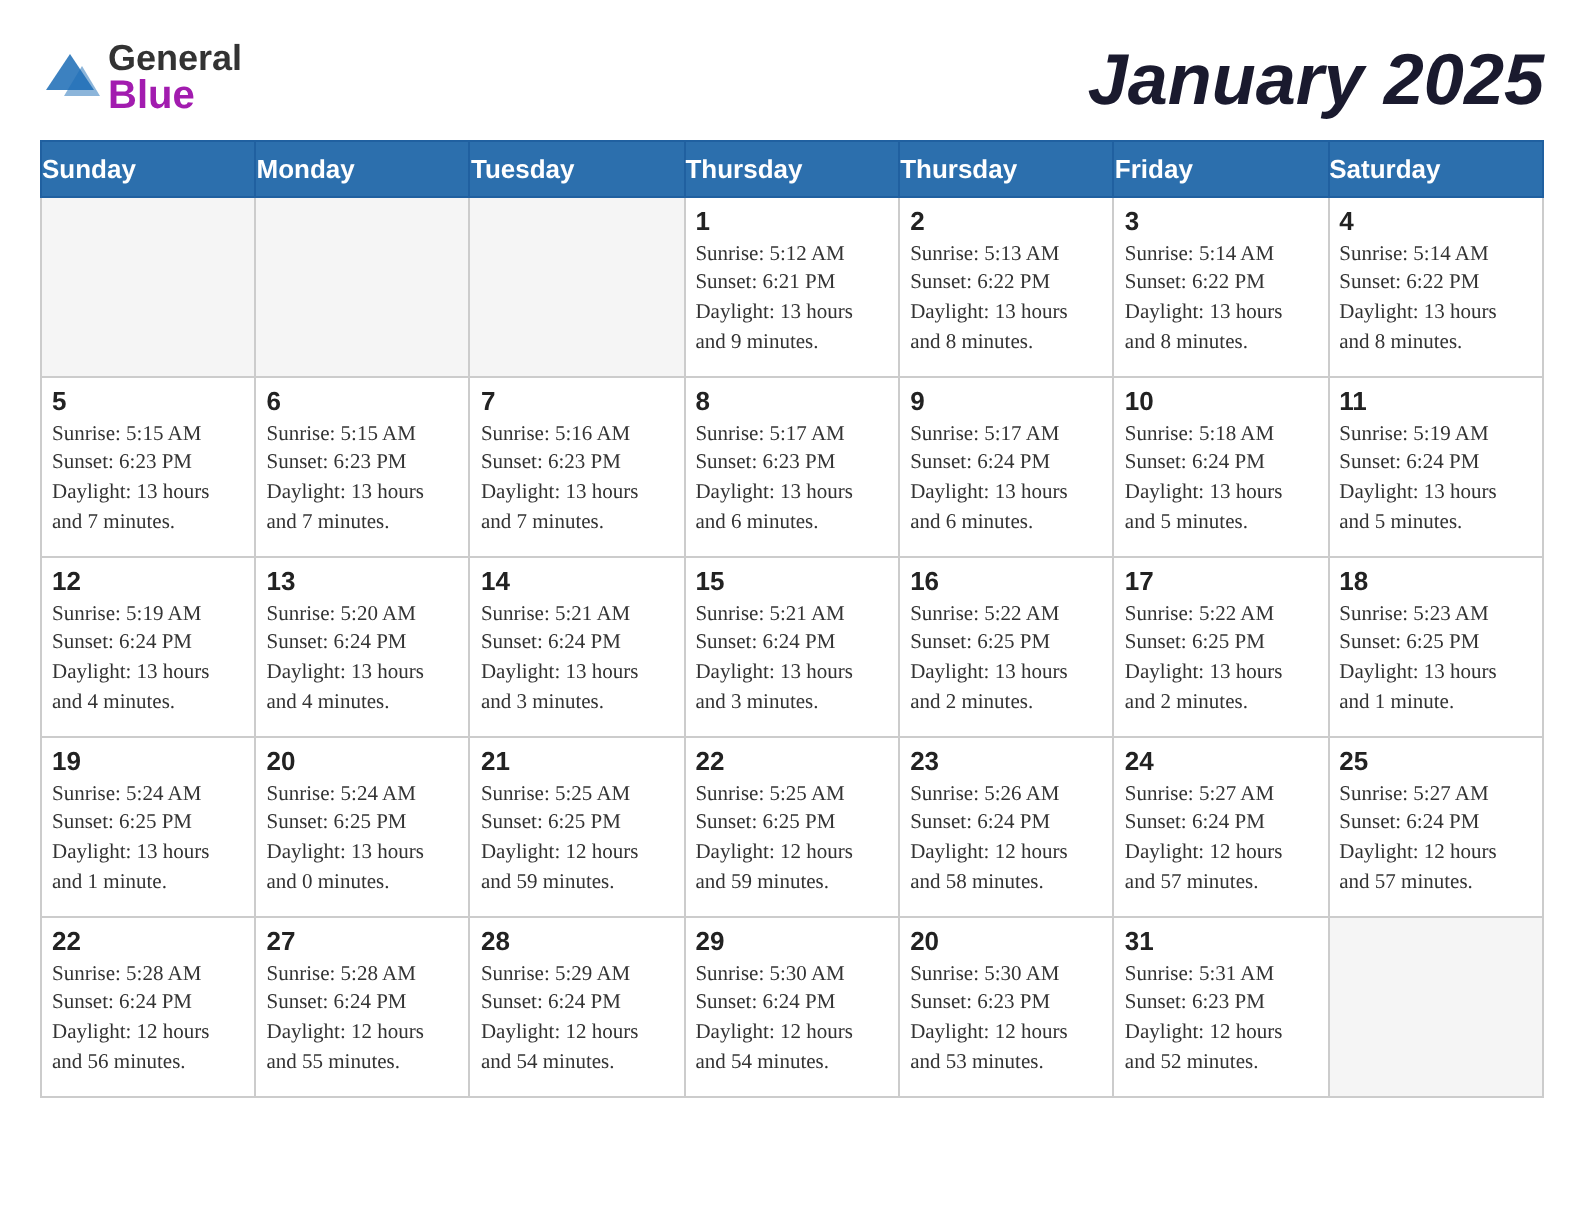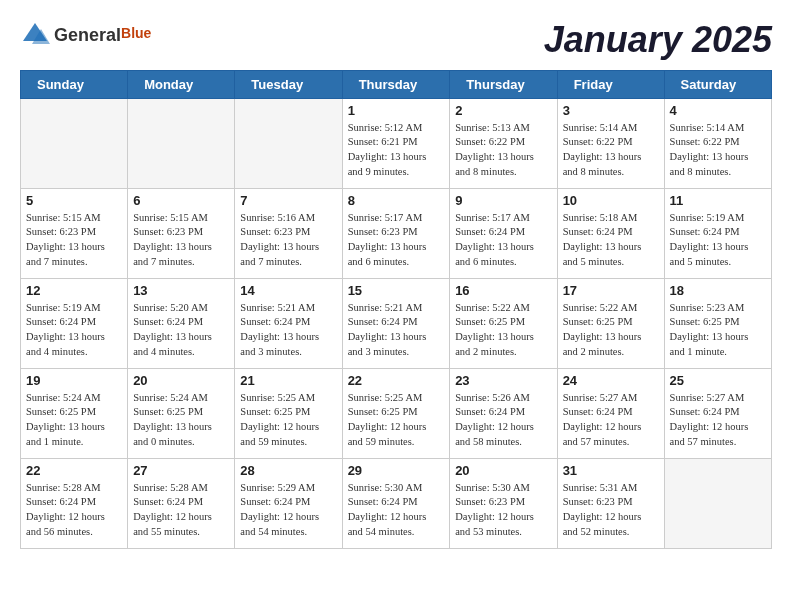--- a/index.html
+++ b/index.html
@@ -19,31 +19,32 @@
       justify-content: space-between;
       margin-bottom: 10px;
     }
     .logo {
       display: flex;
       align-items: center;
       gap: 4px;
     }
     .logo-text {
       display: flex;
+      flex-direction: column;
       line-height: 1;
     }
     .logo-general {
       font-size: 18px;
       font-weight: bold;
       color: #333;
     }
     .logo-blue {
-      font-size: 14px;
-      font-weight: bold;
-      color: #c2410c;
+      font-size: 20px;
+      font-weight: bold;
+      color: #a21caf;
     }
     .logo-icon {
       width: 30px;
       height: 30px;
     }
     .title-block {
       text-align: right;
       font-style: italic;
     }
     .cal-title {
@@ -59,21 +60,21 @@
     .calendar {
       width: 100%;
       border-collapse: collapse;
       border: 1px solid #ccc;
     }
     .calendar th {
       background: #2c6fad;
       color: #fff;
       font-size: 13px;
       font-weight: bold;
-      padding: 6px 16px;
+      padding: 6px 0;
       text-align: left;
       border: 1px solid #2060a0;
     }
     .calendar td {
       vertical-align: top;
       border: 1px solid #ccc;
       padding: 4px 5px;
       width: 108px;
       min-height: 90px;
       background: #fff;

